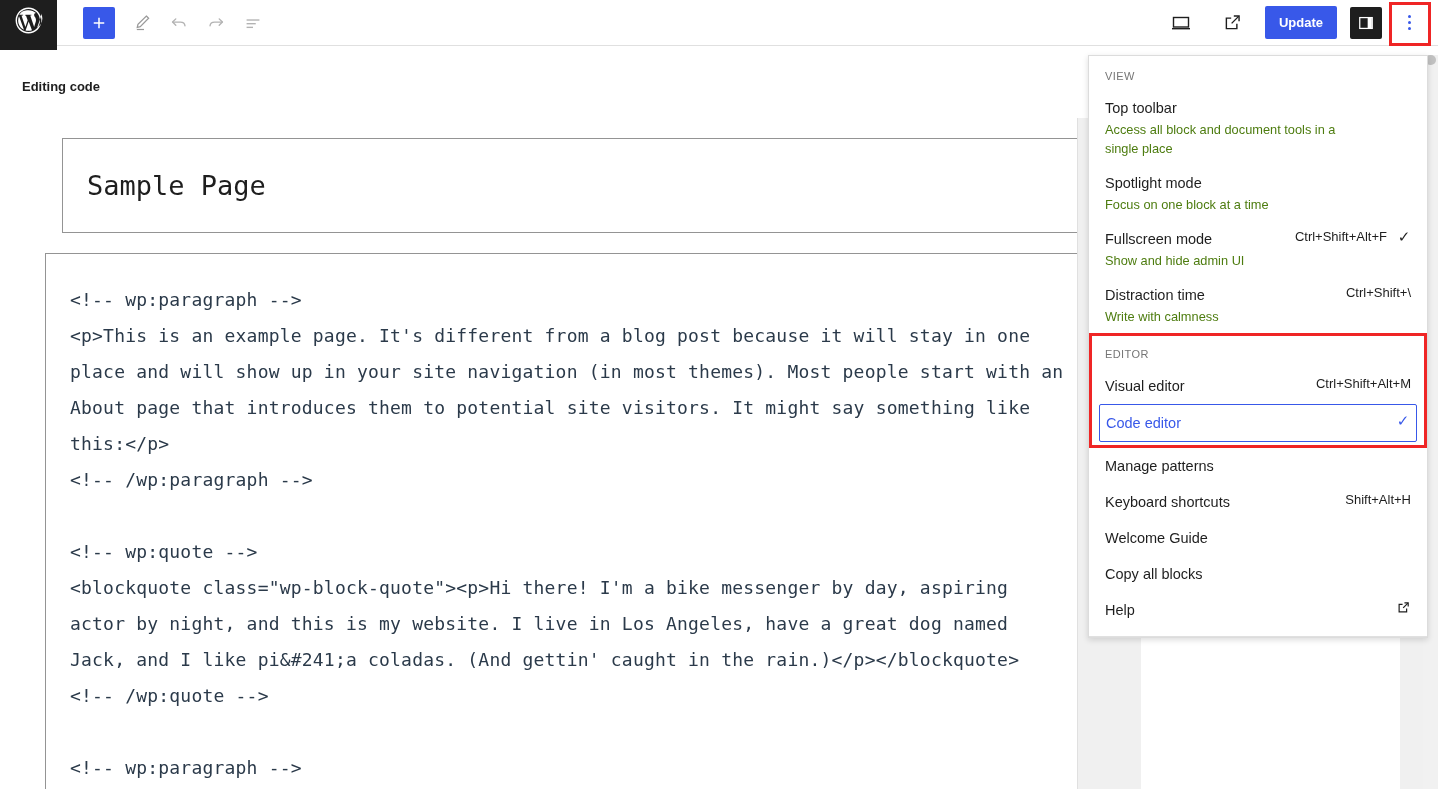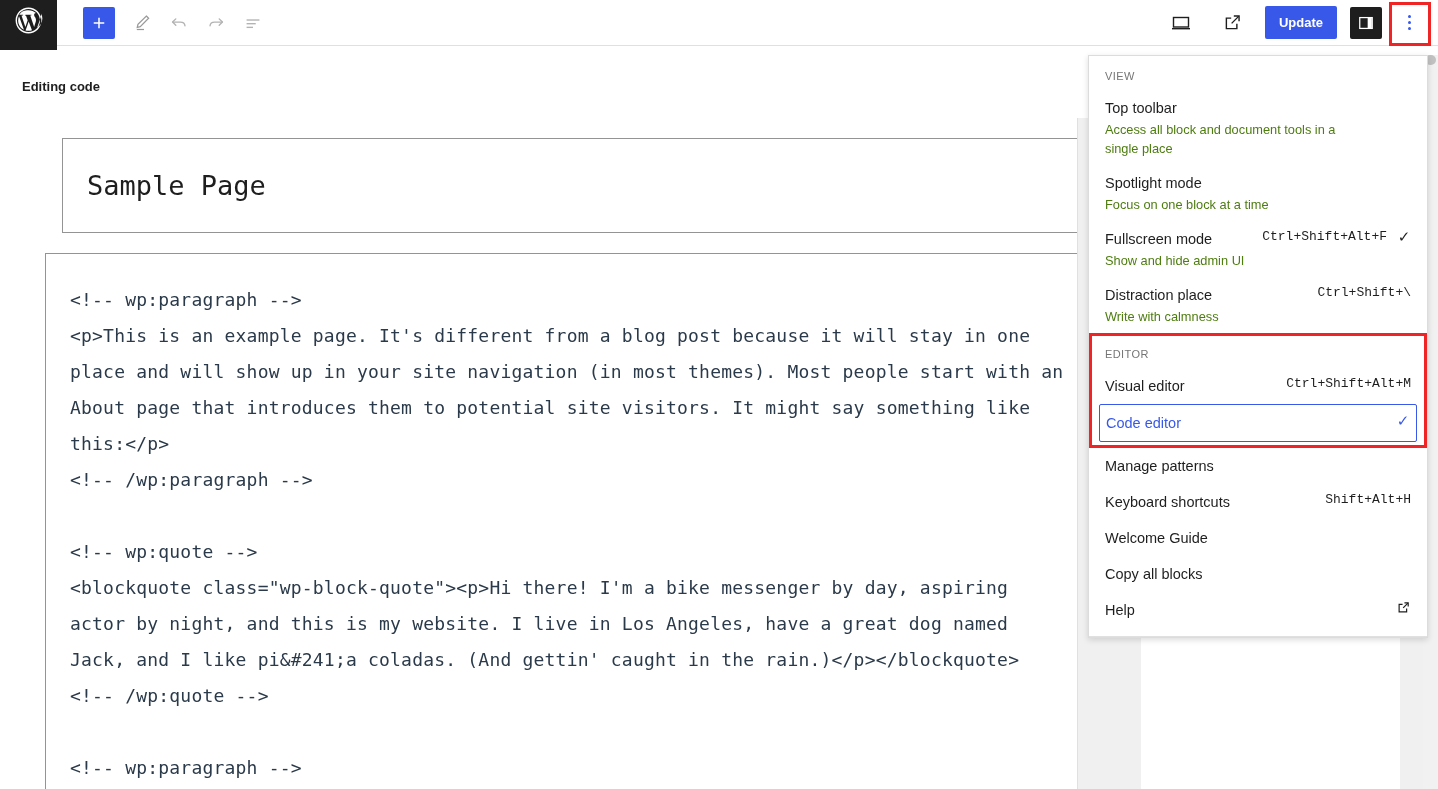--- a/index.html
+++ b/index.html
@@ -313,21 +313,21 @@
     align-items: center;
     flex: 0 0 auto;
     gap: 10px;
     margin-left: 8px;
     padding-top: 1px;
   }
   .mi-shortcut {
     font-size: 13px;
     color: #1e1e1e;
     white-space: nowrap;
-    font-family: Liberation Mono, monospace;
+    font-family: Liberation Sans, sans-serif;
   }
   .mi-check {
     font-size: 15px;
     color: #1e1e1e;
     width: 14px;
     text-align: center;
     line-height: 1;
   }
   .menu-item.selected .mi-label { color: #3858e9; }
   .menu-item.selected .mi-check { color: #3858e9; }
@@ -492,21 +492,21 @@
             <div class="mi-label">Fullscreen mode</div>
             <div class="mi-desc">Show and hide admin UI</div>
           </div>
           <div class="mi-right">
             <div class="mi-shortcut">Ctrl+Shift+Alt+F</div>
             <div class="mi-check">✓</div>
           </div>
         </div>
         <div class="menu-item">
           <div class="mi-main">
-            <div class="mi-label">Distraction place</div>
+            <div class="mi-label">Distraction time</div>
             <div class="mi-desc">Write with calmness</div>
           </div>
           <div class="mi-right">
             <div class="mi-shortcut">Ctrl+Shift+\</div>
           </div>
         </div>
       </div>
       <div class="editor-group">
         <div class="menu-group-label">EDITOR</div>
         <div class="menu-item">

